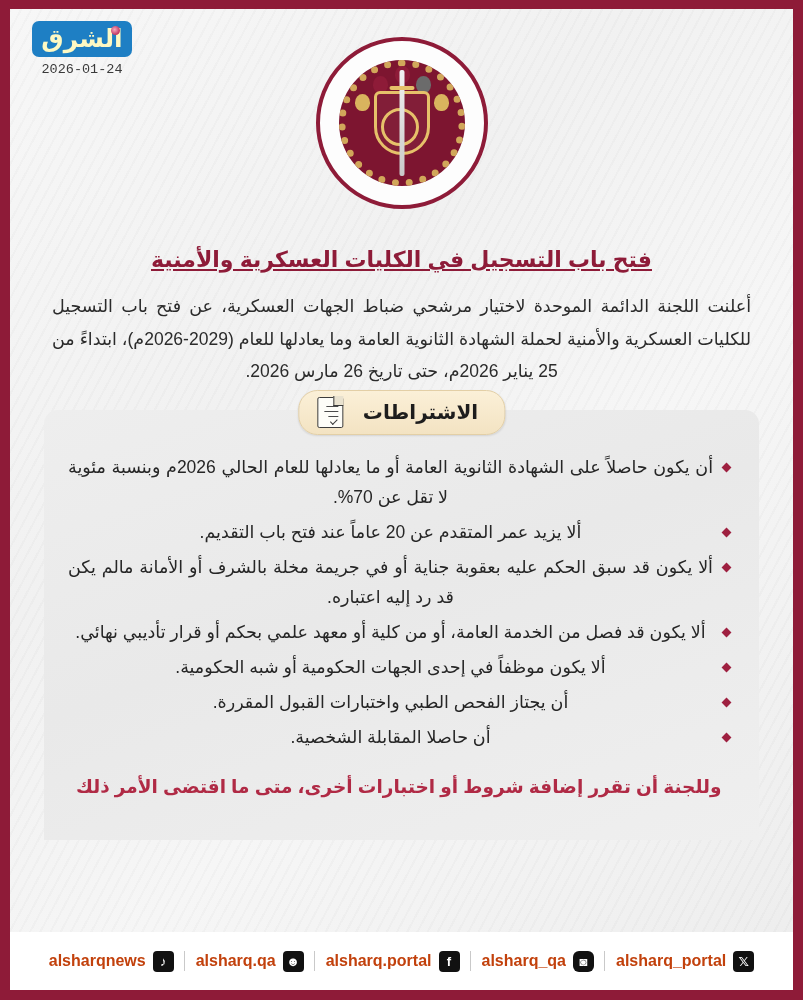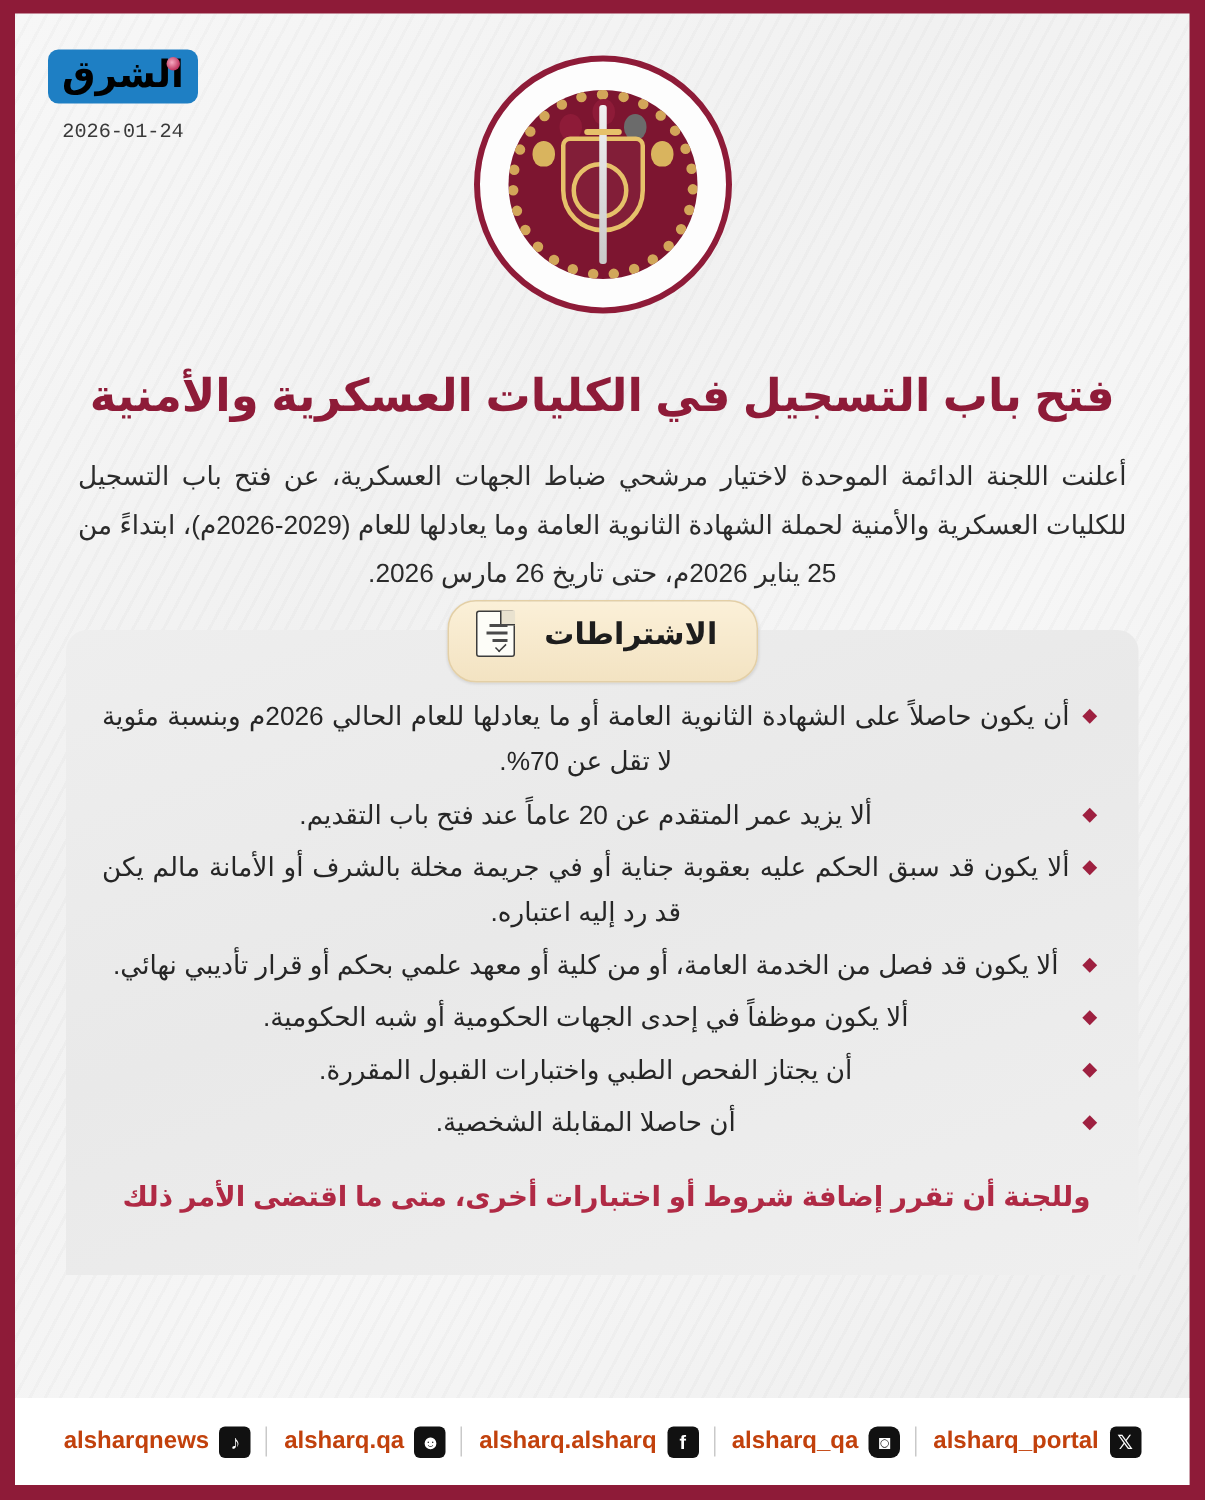--- a/index.html
+++ b/index.html
@@ -44,24 +44,24 @@
     position: absolute;
     top: 12px;
     left: 18px;
     width: 108px;
     text-align: center;
   }
   .brand-badge {
     display: block;
     width: 100px;
     height: 36px;
-    margin: 12px auto;
+    margin: 0 auto;
     background: #1e7fc4;
     border-radius: 7px;
-    color: #000000;
+    color: #fef9c3;
     font-size: 25px;
     font-weight: bold;
     line-height: 35px;
     letter-spacing: -0.5px;
     position: relative;
   }
   .brand-badge::after {
     content: "";
     position: absolute;
     top: 5px;
@@ -174,24 +174,25 @@
     inset: 0;
     border-radius: 50%;
     font-size: 0;
   }
 
   
   .title {
     margin: 4px 34px 0 34px;
     text-align: center;
     color: #8e1b38;
-    font-size: 30px;
+    font-size: 22px;
     font-weight: bold;
     line-height: 1.34;
     letter-spacing: 0;
+    text-decoration: underline;
   }
 
   
   .intro {
     margin: 16px 42px 0 42px;
     text-align: justify;
     text-align-last: center;
     color: #2b2b2b;
     font-size: 17.5px;
     line-height: 1.85;
@@ -211,21 +212,21 @@
     position: absolute;
     top: -20px;
     left: 50%;
     transform: translateX(-50%);
     display: flex;
     align-items: center;
     gap: 20px;
     background: linear-gradient(180deg,#fbf0d8,#f3e3c2);
     border: 1px solid #e3cfa6;
     border-radius: 19px;
-    padding: 6px 26px 16px 18px;
+    padding: 6px 26px 6px 18px;
     box-shadow: 0 1px 2px rgba(0,0,0,.10);
   }
   .banner-label {
     color: #1d1d1d;
     font-size: 20px;
     font-weight: bold;
   }
   .doc-icon {
     position: relative;
     width: 26px;
@@ -291,21 +292,21 @@
     top: 12px;
     right: 5px;
     width: 7px;
     height: 7px;
     background: #9e2040;
     transform: rotate(45deg);
   }
 
   .closing {
     margin: 20px 14px 0 14px;
-    text-align: right;
+    text-align: left;
     color: #b02a45;
     font-size: 18.5px;
     font-weight: bold;
     line-height: 1.6;
   }
 
   
   .footer {
     position: absolute;
     left: 0;
@@ -426,21 +427,21 @@
       <span class="social">
         <span class="sicon">𝕏</span>
         <span class="shandle">alsharq_portal</span>
       </span>
       <span class="social">
         <span class="sicon ig">◙</span>
         <span class="shandle">alsharq_qa</span>
       </span>
       <span class="social">
         <span class="sicon">f</span>
-        <span class="shandle">alsharq.alsharq</span>
+        <span class="shandle">alsharq.portal</span>
       </span>
       <span class="social">
         <span class="sicon">☻</span>
         <span class="shandle">alsharq.qa</span>
       </span>
       <span class="social">
         <span class="sicon">♪</span>
         <span class="shandle">alsharqnews</span>
       </span>
     </div>

